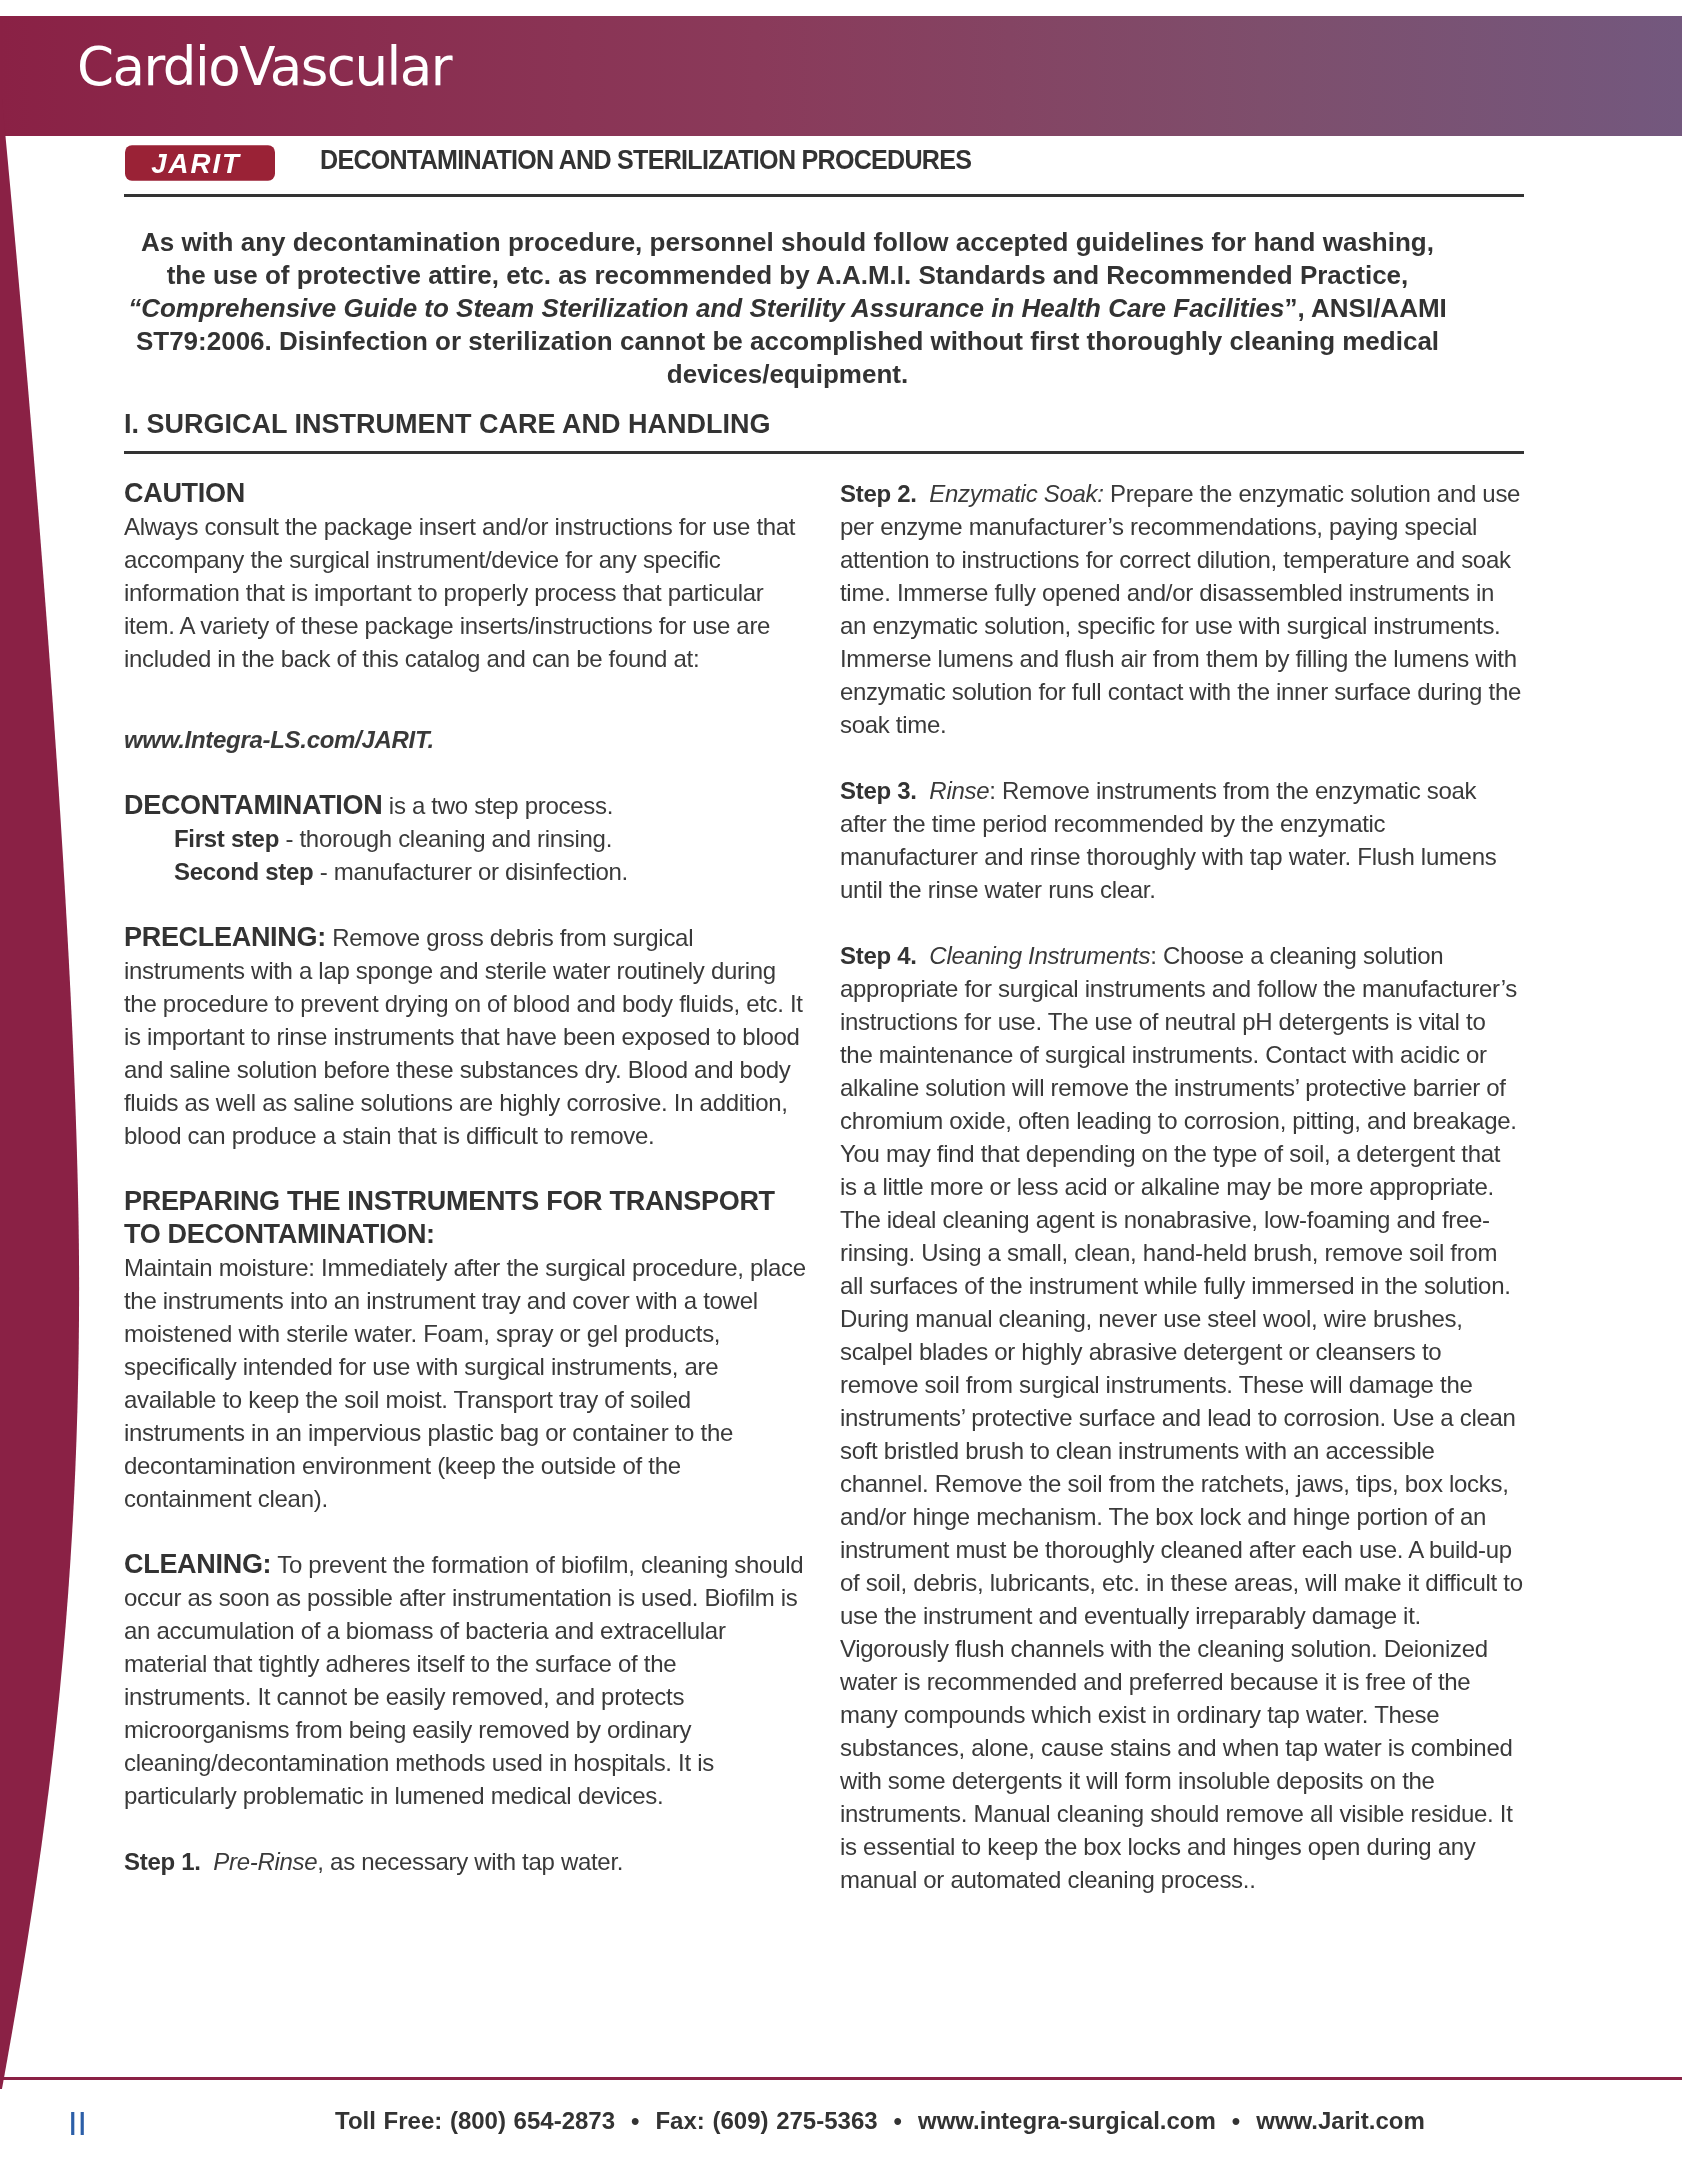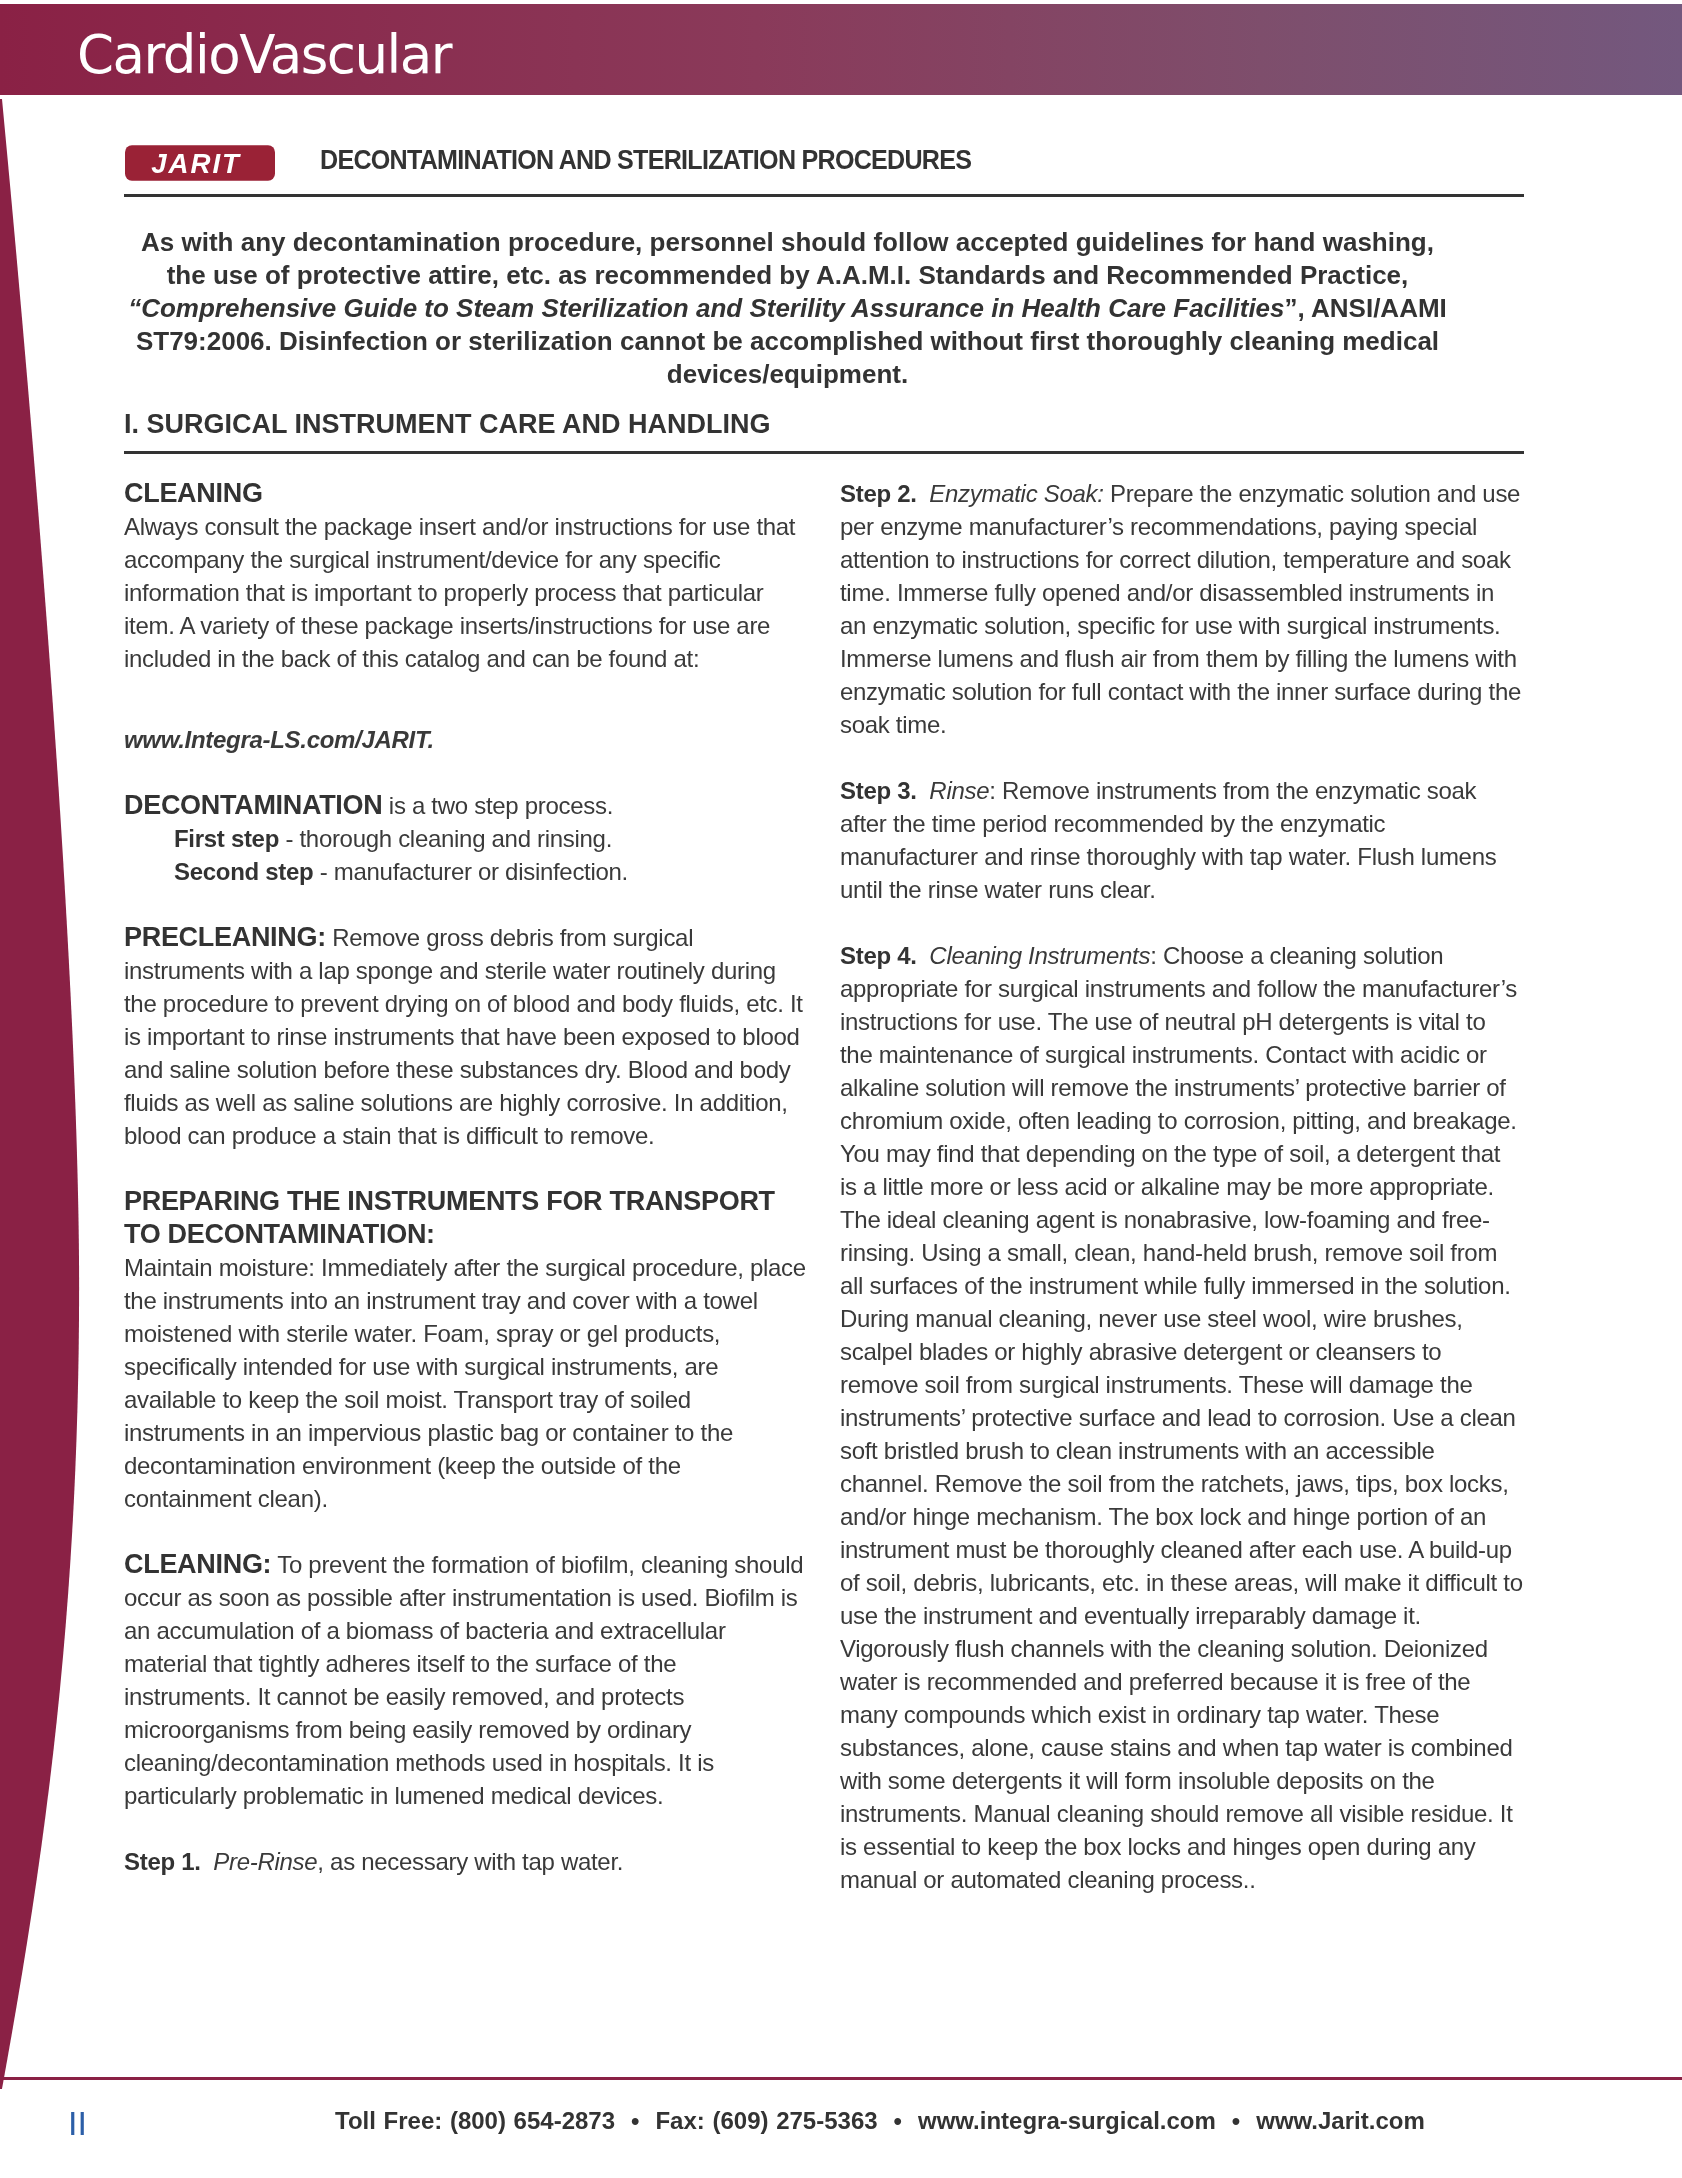--- a/index.html
+++ b/index.html
@@ -1,18 +1,18 @@
 <!DOCTYPE html>
 <html><head>
 <meta charset="utf-8">
 <style>
   html, body { margin: 0; padding: 0; }
   body { width: 1682px; height: 2178px; position: relative; background: #ffffff; overflow: hidden;
          font-family: "DejaVu Sans", sans-serif; color: #3a3a3a; }
-  .header-band { position: absolute; left: 0; top: 4px; width: 1682px; height: 91px;
+  .header-band { position: absolute; left: 0; top: 16px; width: 1682px; height: 120px;
     background: linear-gradient(90deg, #8a2145 0%, #8a3a5a 45%, #7e4e6c 75%, #73587e 100%); }
   .header-title { position: absolute; left: 77px; top: 20px; color: #ffffff; font-size: 53px;
     font-family: "DejaVu Sans", sans-serif; font-weight: normal; letter-spacing: -1.5px; }
   .side-curve { position: absolute; left: 0; top: 99px; width: 89px; height: 1990px; }
   .logo { position: absolute; left: 125px; top: 145px; width: 150px; height: 36px; }
   .doc-title { position: absolute; left: 320px; top: 145px; font-size: 27px; font-weight: bold;
     color: #333333; letter-spacing: -0.8px; font-family: "Liberation Sans", sans-serif; transform: scaleX(0.93); transform-origin: left; }
   .rule { position: absolute; left: 124px; width: 1400px; height: 3px; background: #333333; }
   .intro { position: absolute; left: 124px; top: 226px; width: 1327px; font-family: "Liberation Sans", sans-serif;
     font-weight: bold; font-size: 26px; line-height: 33px; color: #333333; text-align: center; }
@@ -56,21 +56,21 @@
 
 <div class="intro">
   <span>As with any decontamination procedure, personnel should follow accepted guidelines for hand washing, the use of protective attire, etc. as recommended by A.A.M.I. Standards and Recommended Practice, </span><i>“Comprehensive Guide to Steam Sterilization and Sterility Assurance in Health Care Facilities</i><span>”, ANSI/AAMI ST79:2006. Disinfection or sterilization cannot be accomplished without first thoroughly cleaning medical devices/equipment.</span>
 </div>
 
 <div class="section-head">I.  SURGICAL INSTRUMENT CARE AND HANDLING</div>
 <div class="rule" style="top:451px"></div>
 
 <div class="col col-left">
   <p>
-    <span class="bh">CLEANING</span><br>
+    <span class="bh">CAUTION</span><br>
     <span>Always consult the package insert and/or instructions for use that accompany the surgical instrument/device for any specific information that is important to properly process that particular item. A variety of these package inserts/instructions for use are included in the back of this catalog and can be found at:</span>
     <span class="url">www.Integra-LS.com/JARIT.</span>
   </p>
   <p>
     <span class="bh">DECONTAMINATION</span><span> is a two step process.</span>
     <span class="indent"><span class="b">First step</span><span> - thorough cleaning and rinsing.</span></span>
     <span class="indent"><span class="b">Second step</span><span> - manufacturer or disinfection.</span></span>
   </p>
   <p>
     <span class="bh">PRECLEANING:</span><span> Remove gross debris from surgical instruments with a lap sponge and sterile water routinely during the procedure to prevent drying on of blood and body fluids, etc. It is important to rinse instruments that have been exposed to blood and saline solution before these substances dry. Blood and body fluids as well as saline solutions are highly corrosive. In addition, blood can produce a stain that is difficult to remove.</span>

